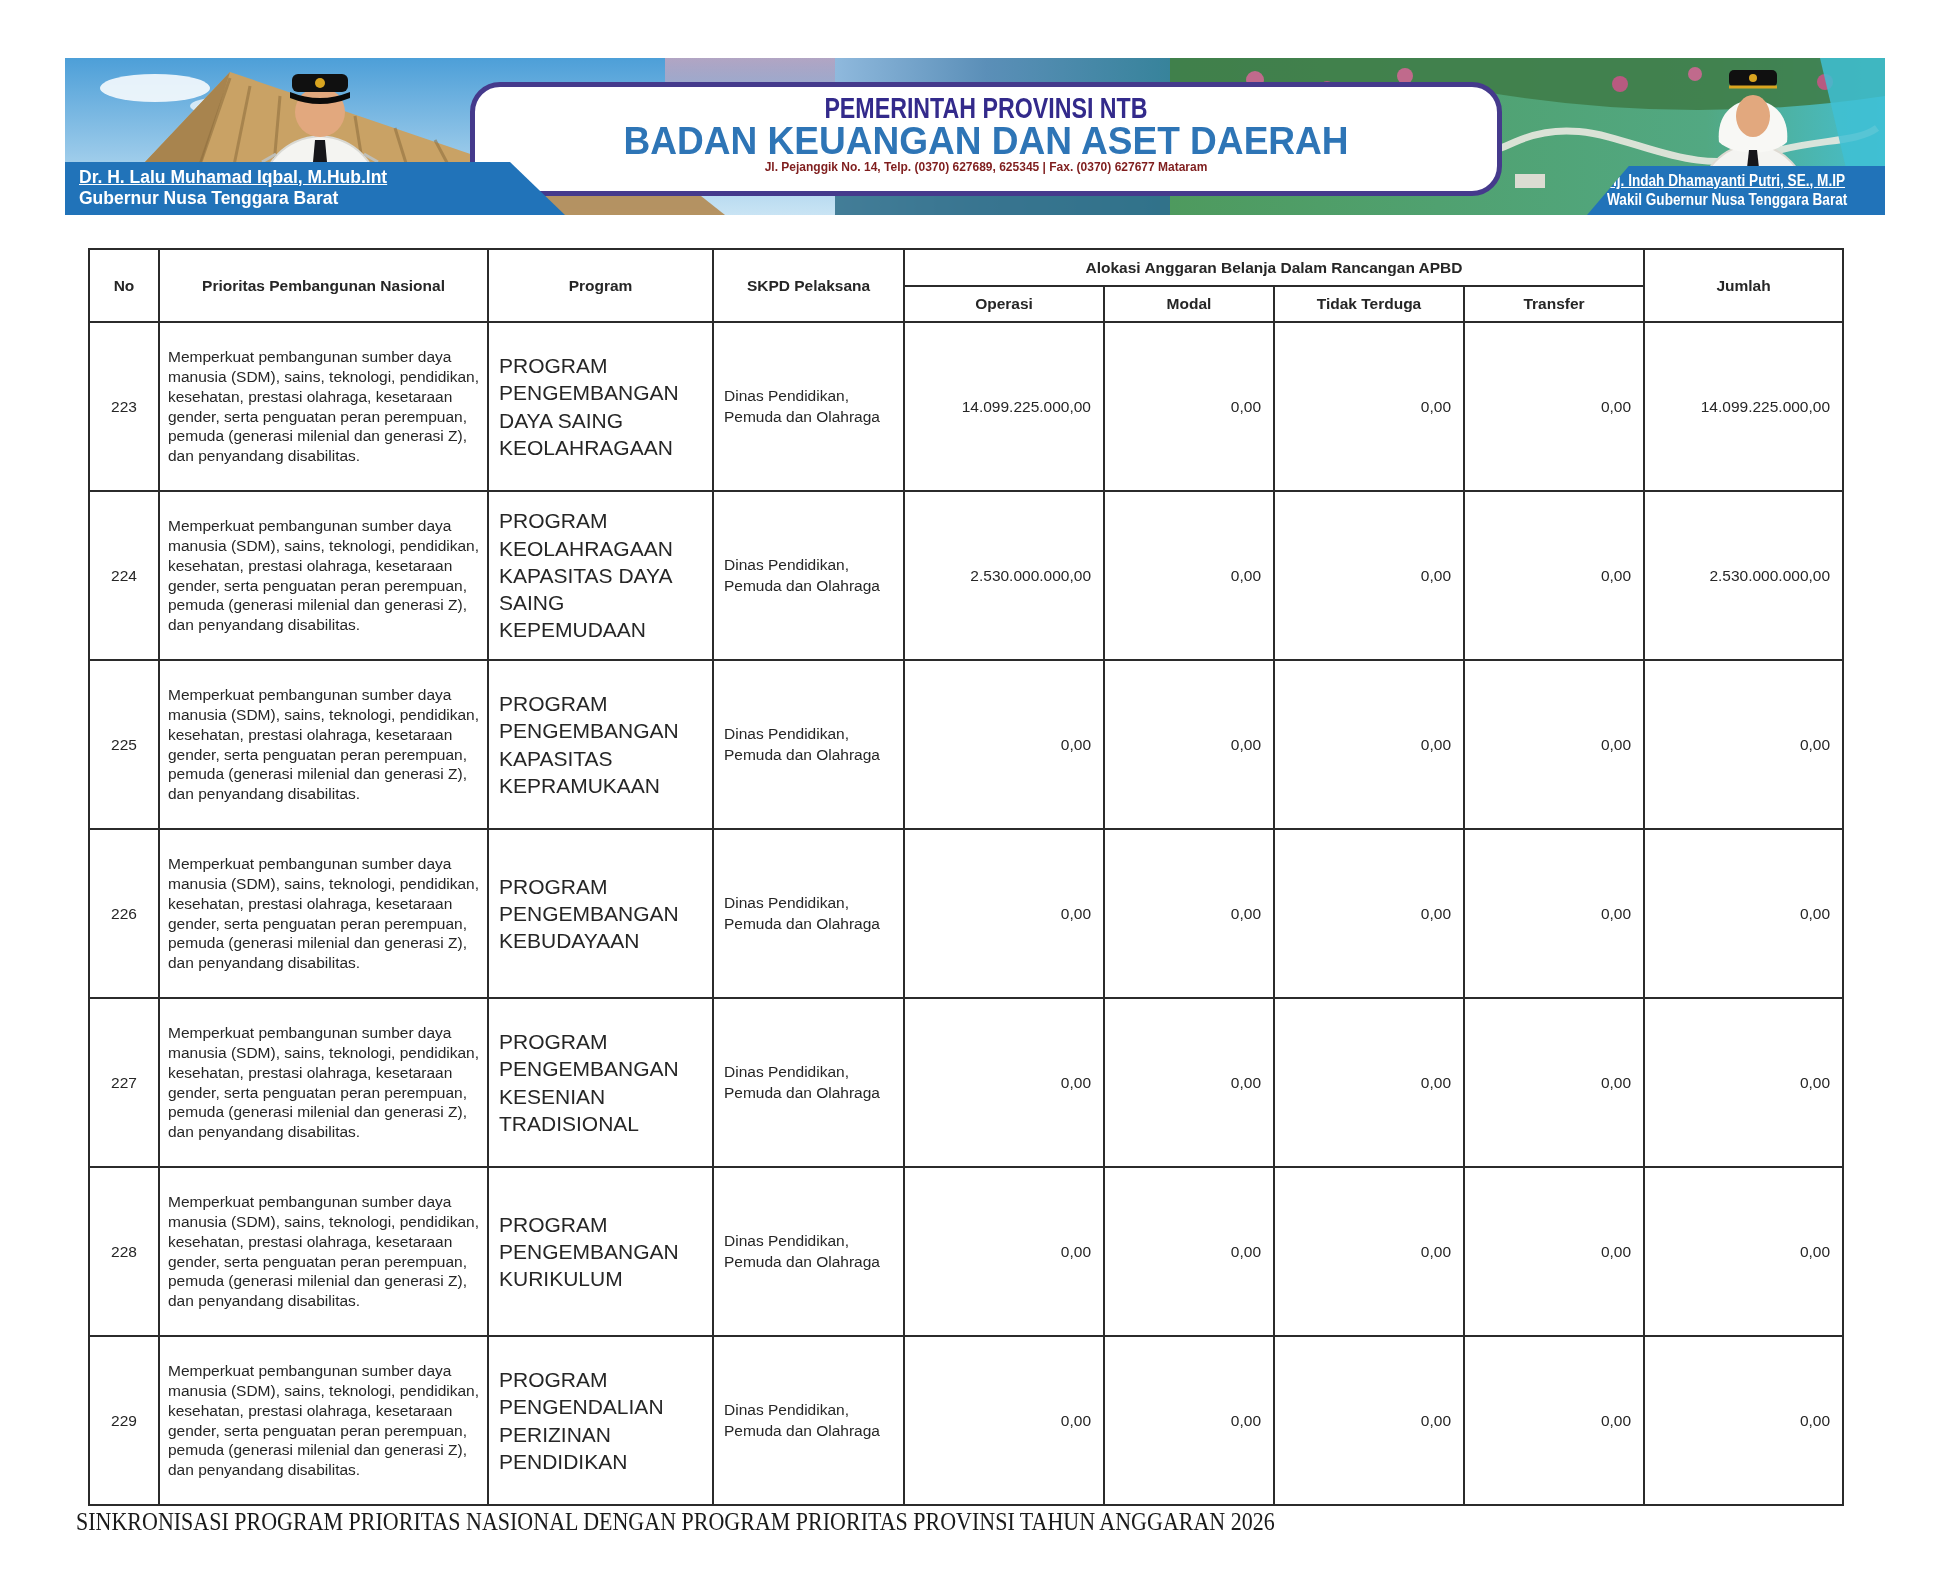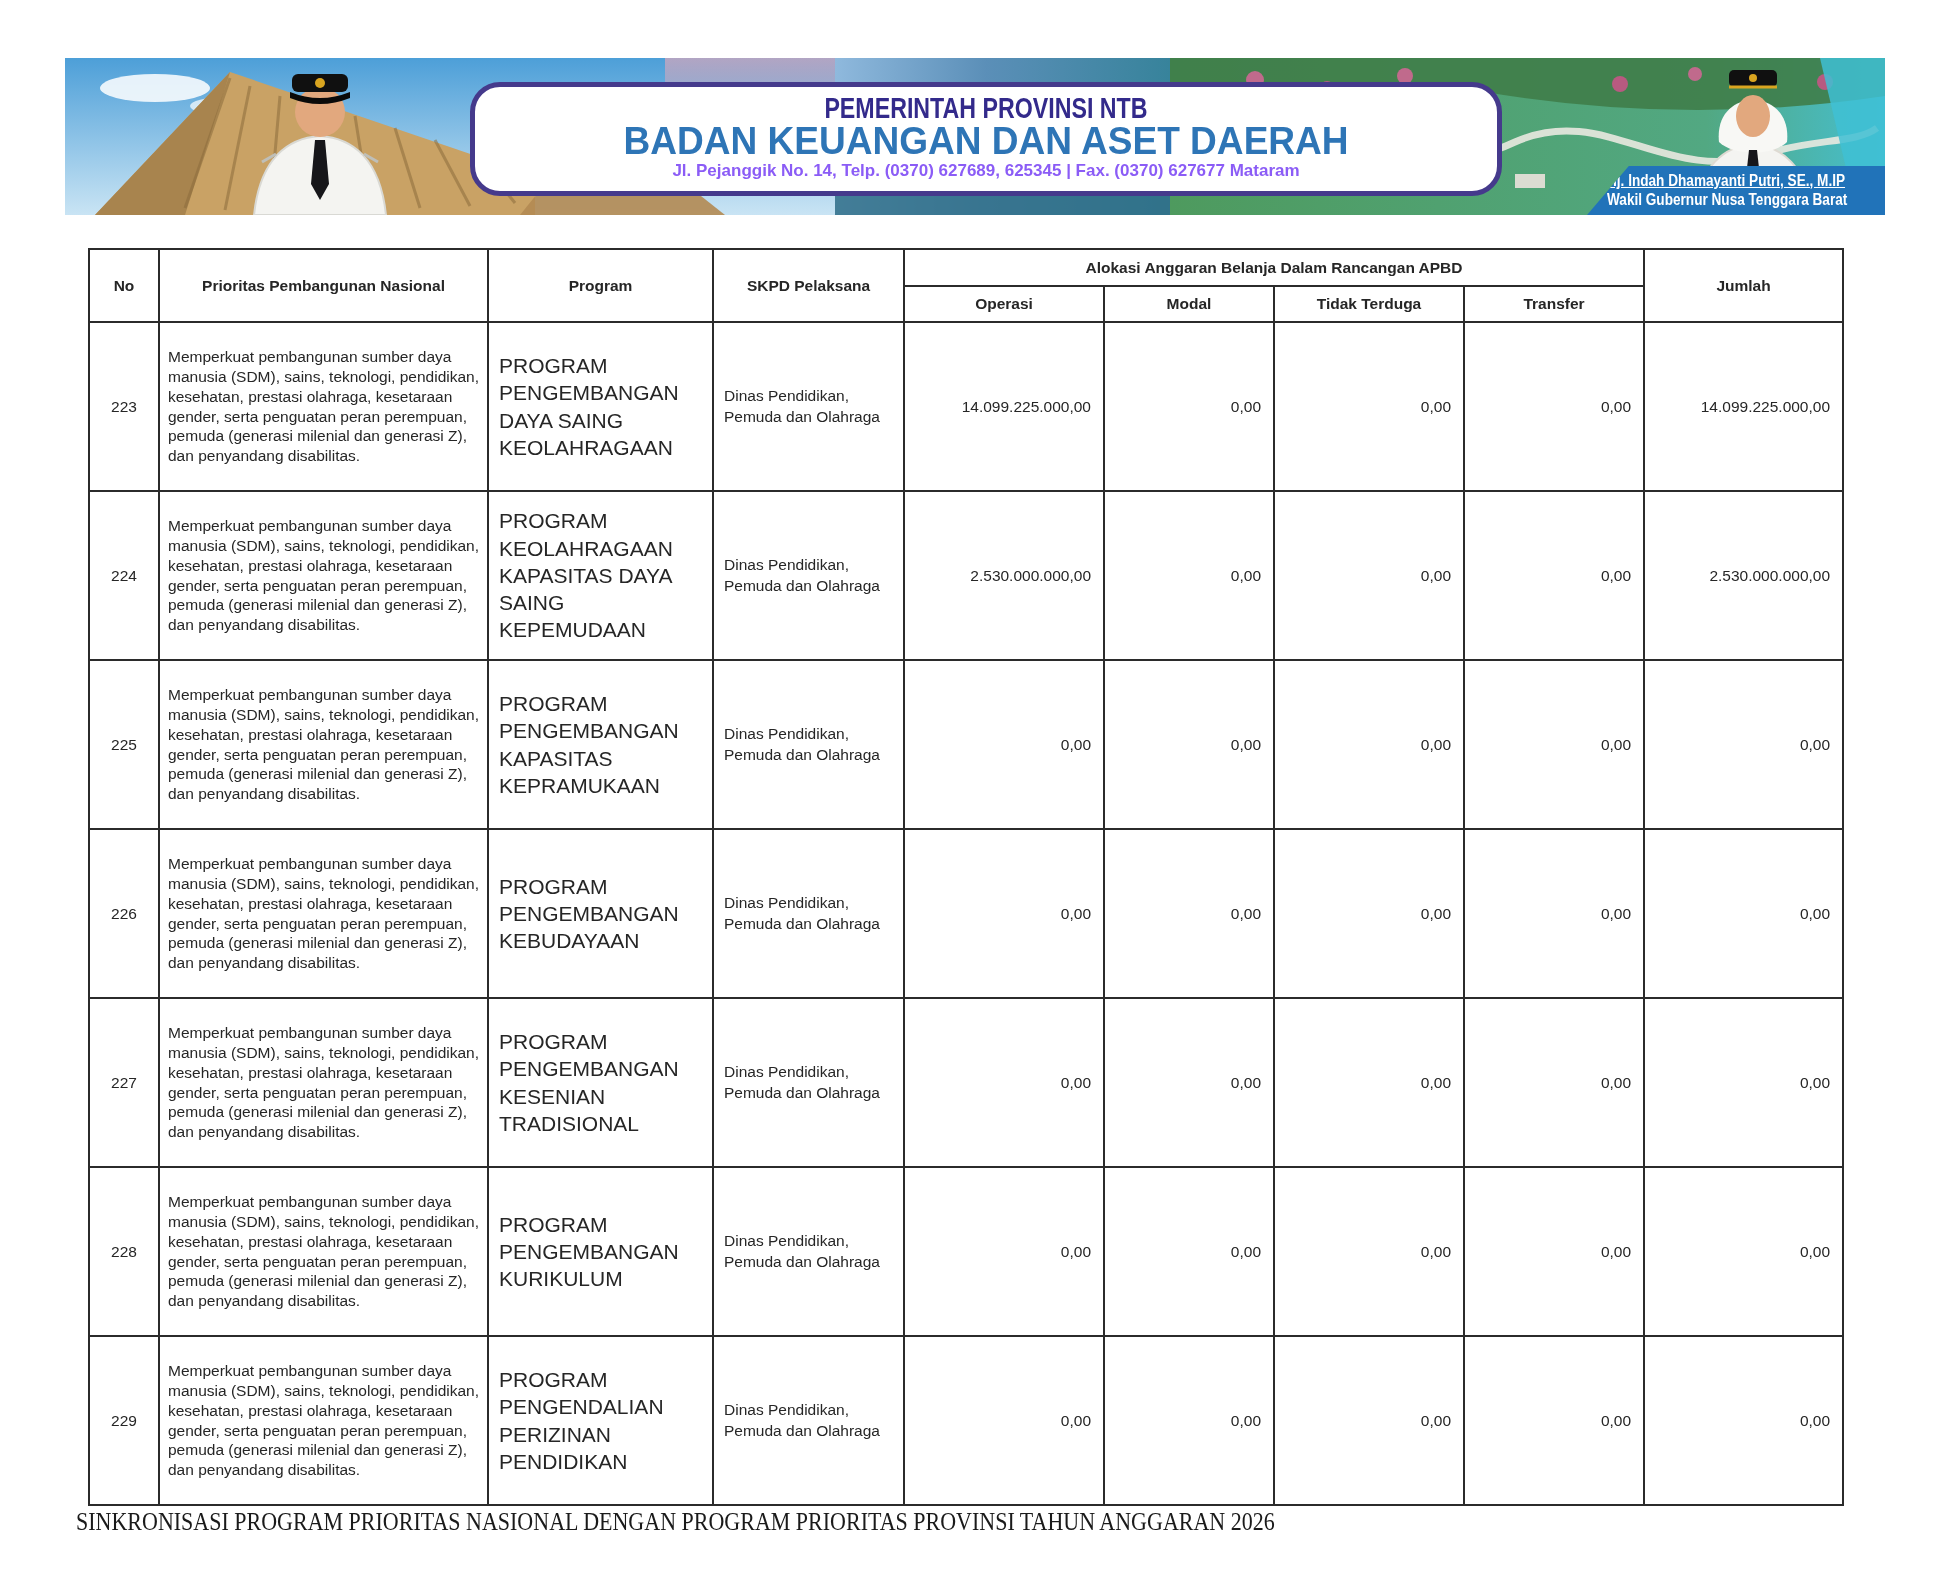--- a/index.html
+++ b/index.html
@@ -19,21 +19,21 @@
   }
   .agency-gov{
     font-size:29px;font-weight:800;color:#332a8b;line-height:1.05;
     display:inline-block;transform:scaleX(0.8);transform-origin:center;letter-spacing:0px;white-space:nowrap;
   }
   .agency-name{
     font-size:39px;font-weight:700;color:#2e75b6;line-height:1.0;margin-top:-2px;
     display:block;transform:scaleX(0.95);transform-origin:center;white-space:nowrap;
   }
   .agency-addr,.agency-web{
-    font-size:17px;font-weight:700;color:#8b5cf6;line-height:1.25;display:block;white-space:nowrap;
+    font-size:12px;font-weight:700;color:#7f1d1d;line-height:1.25;display:block;white-space:nowrap;
   }
 
   .caption{
     position:absolute;bottom:0;background:#2173b9;color:#ffffff;font-weight:700;
     line-height:1.2;padding:5px 14px 6px 14px;box-sizing:border-box;
   }
   .caption .nm{display:block;text-decoration:underline;white-space:nowrap;}
   .caption .tt{display:block;white-space:nowrap;}
   .caption-left{
     left:0;width:500px;font-size:17.5px;
@@ -159,20 +159,24 @@
         </g>
       </g>
     </svg>
 
     <div class="agency-box">
       <span class="agency-gov">PEMERINTAH PROVINSI NTB</span>
       <span class="agency-name">BADAN KEUANGAN DAN ASET DAERAH</span>
       <span class="agency-addr">Jl. Pejanggik No. 14, Telp. (0370) 627689, 625345 | Fax. (0370) 627677 Mataram</span>
     </div>
 
+    <div class="caption caption-left">
+      <span class="nm">Dr. H. Lalu Muhamad Iqbal, M.Hub.Int</span>
+      <span class="tt">Gubernur Nusa Tenggara Barat</span>
+    </div>
     <div class="caption caption-right">
       <span class="inner">
         <span class="nm">Hj. Indah Dhamayanti Putri, SE., M.IP</span>
         <span class="tt">Wakil Gubernur Nusa Tenggara Barat</span>
       </span>
     </div>
   </div>
 
   <table class="report-table">
     <colgroup>

